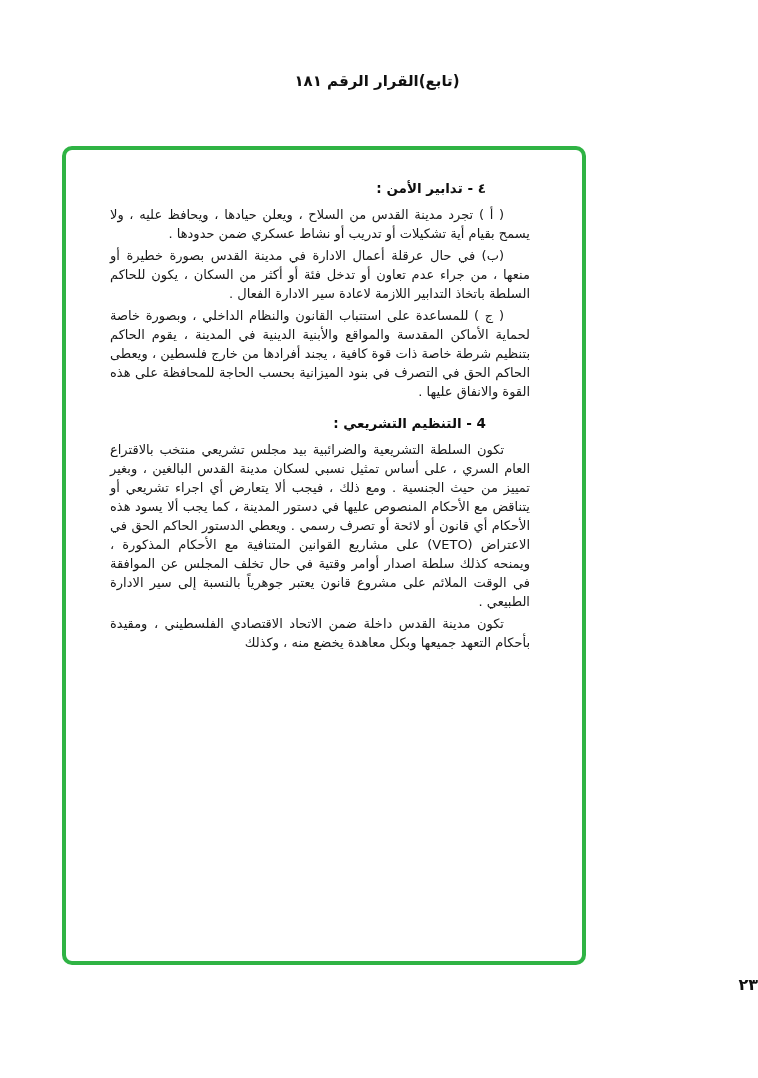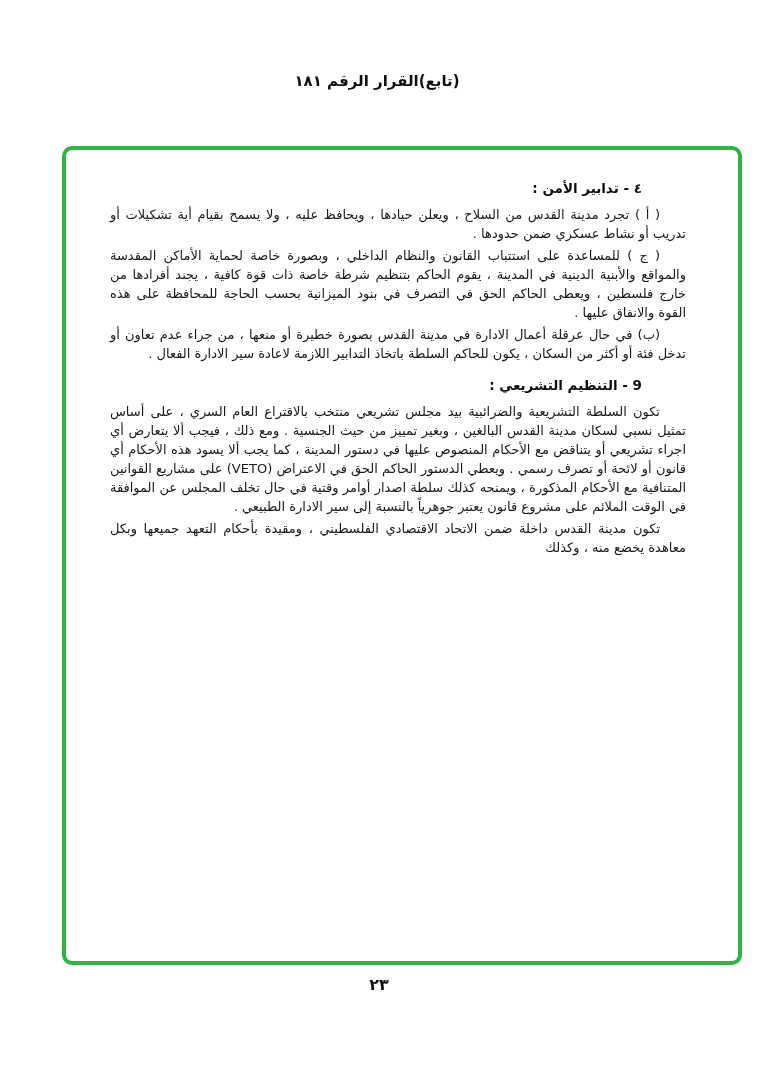--- a/index.html
+++ b/index.html
@@ -27,21 +27,21 @@
   }
   .citation {
     margin-top:9px;
     font-size:9px;
     color:#1c1c1c;
     letter-spacing:0.2px;
   }
   .frame {
     position:absolute;
     top:146px; left:62px;
-    width:680px; height:819px;
+    width:524px; height:819px;
     border:4px solid var(--green,#2fb344);
     border-radius:10px;
     background:#ffffff;
     padding:28px 52px 0 44px;
     direction:rtl;
     overflow:hidden;
   }
   .sec-heading {
     font-size:13.5px;
     font-weight:bold;
@@ -54,46 +54,46 @@
     font-size:13px;
     line-height:19px;
     text-align:justify;
     text-indent:26px;
     margin-bottom:3px;
     color:#181818;
   }
   .page-number {
     position:absolute;
     top:975px; left:0; right:0;
-    text-align:center;
+    text-align:right;
     font-size:16px;
     font-weight:bold;
     color:#101010;
   }
 </style>
 </head>
 <body>
 
 <div class="page">
 
   <header class="doc-header">
     <h1 class="title">(تابع)القرار الرقم ١٨١</h1>
   </header>
 
   <div class="frame">
 
     <section>
       <h2 class="sec-heading">٤ - تدابير الأمن :</h2>
       <p>( أ ) تجرد مدينة القدس من السلاح ، ويعلن حيادها ، ويحافظ عليه ، ولا يسمح بقيام أية تشكيلات أو تدريب أو نشاط عسكري ضمن حدودها .</p>
+      <p>(ب) في حال عرقلة أعمال الادارة في مدينة القدس بصورة خطيرة أو منعها ، من جراء عدم تعاون أو تدخل فئة أو أكثر من السكان ، يكون للحاكم السلطة باتخاذ التدابير اللازمة لاعادة سير الادارة الفعال .</p>
       <p>( ج ) للمساعدة على استتباب القانون والنظام الداخلي ، وبصورة خاصة لحماية الأماكن المقدسة والمواقع والأبنية الدينية في المدينة ، يقوم الحاكم بتنظيم شرطة خاصة ذات قوة كافية ، يجند أفرادها من خارج فلسطين ، ويعطى الحاكم الحق في التصرف في بنود الميزانية بحسب الحاجة للمحافظة على هذه القوة والانفاق عليها .</p>
-      <p>(ب) في حال عرقلة أعمال الادارة في مدينة القدس بصورة خطيرة أو منعها ، من جراء عدم تعاون أو تدخل فئة أو أكثر من السكان ، يكون للحاكم السلطة باتخاذ التدابير اللازمة لاعادة سير الادارة الفعال .</p>
     </section>
 
     <section>
-      <h2 class="sec-heading">9 - التنظيم التشريعي :</h2>
+      <h2 class="sec-heading">4 - التنظيم التشريعي :</h2>
       <p>تكون السلطة التشريعية والضرائبية بيد مجلس تشريعي منتخب بالاقتراع العام السري ، على أساس تمثيل نسبي لسكان مدينة القدس البالغين ، وبغير تمييز من حيث الجنسية . ومع ذلك ، فيجب ألا يتعارض أي اجراء تشريعي أو يتناقض مع الأحكام المنصوص عليها في دستور المدينة ، كما يجب ألا يسود هذه الأحكام أي قانون أو لائحة أو تصرف رسمي . ويعطي الدستور الحاكم الحق في الاعتراض (VETO) على مشاريع القوانين المتنافية مع الأحكام المذكورة ، ويمنحه كذلك سلطة اصدار أوامر وقتية في حال تخلف المجلس عن الموافقة في الوقت الملائم على مشروع قانون يعتبر جوهرياً بالنسبة إلى سير الادارة الطبيعي .</p>
     </section>
 
     <section>
     </section>
 
     <section>
       <p>تكون مدينة القدس داخلة ضمن الاتحاد الاقتصادي الفلسطيني ، ومقيدة بأحكام التعهد جميعها وبكل معاهدة يخضع منه ، وكذلك</p>
     </section>
 

